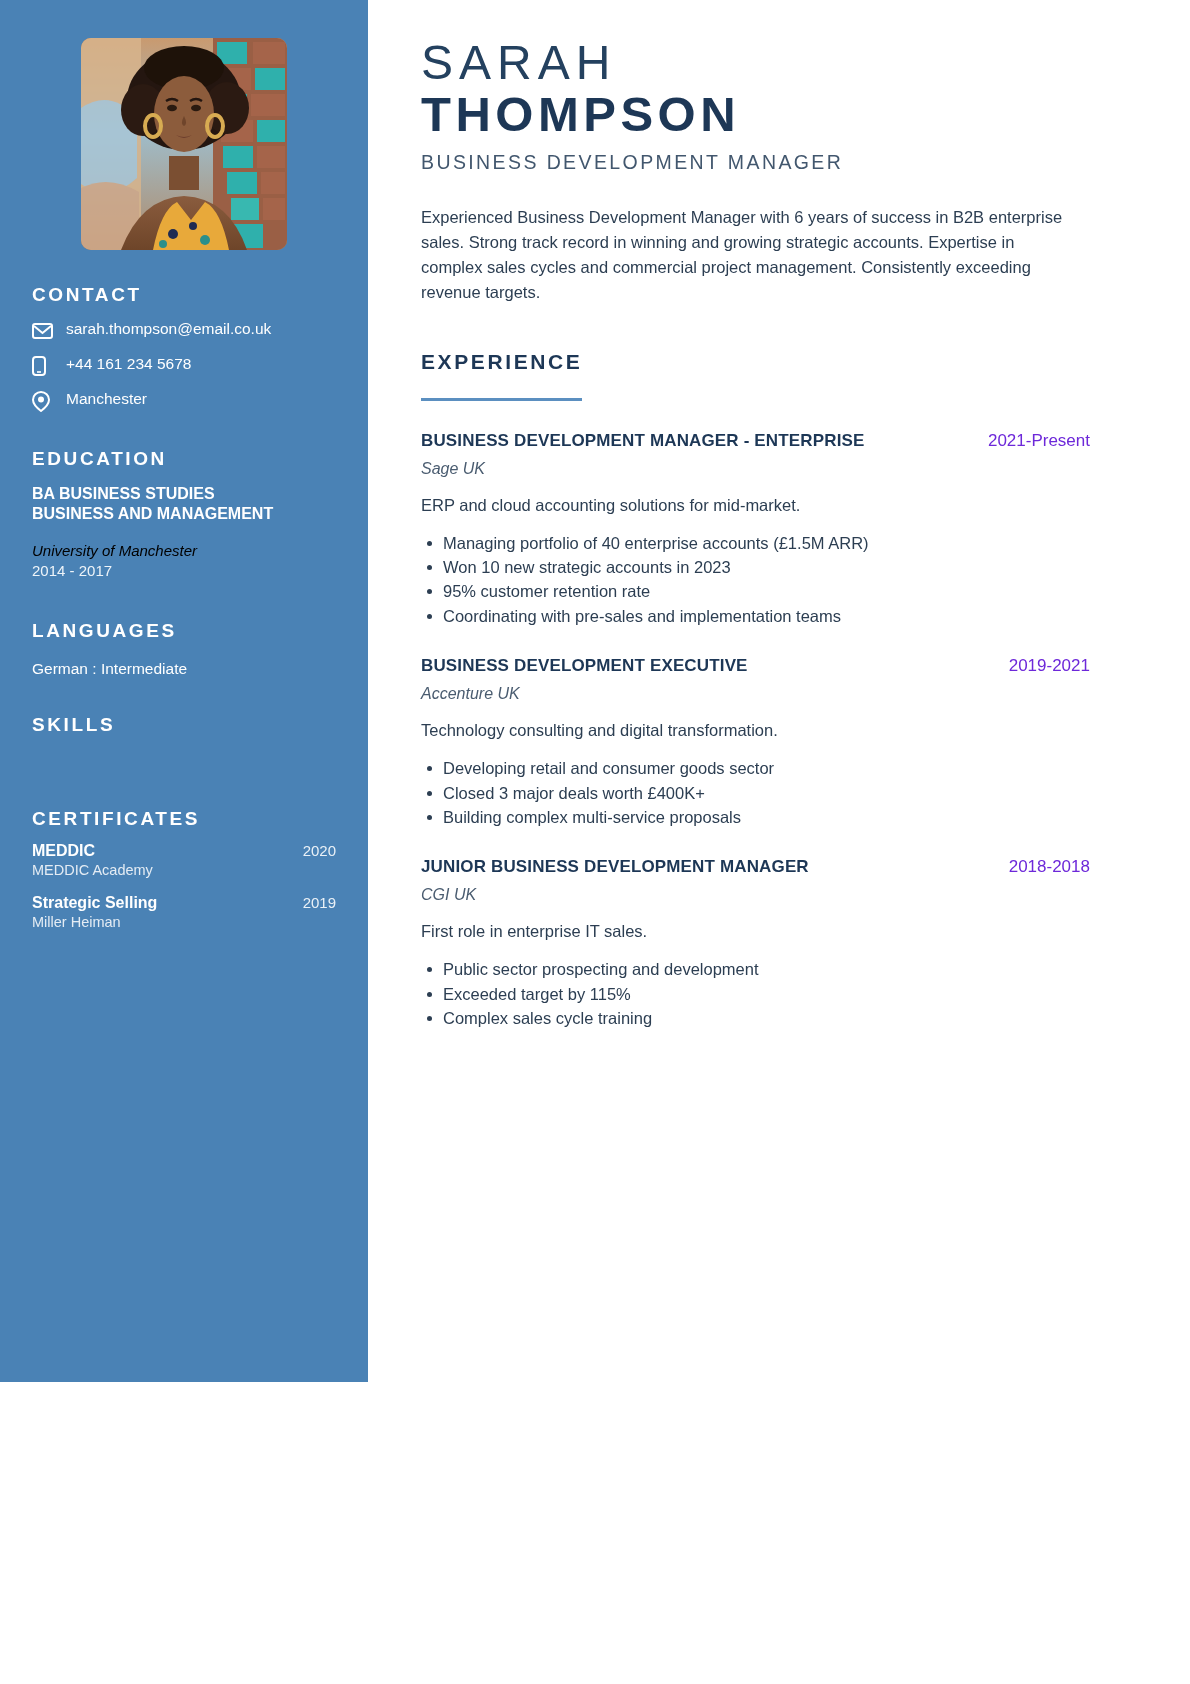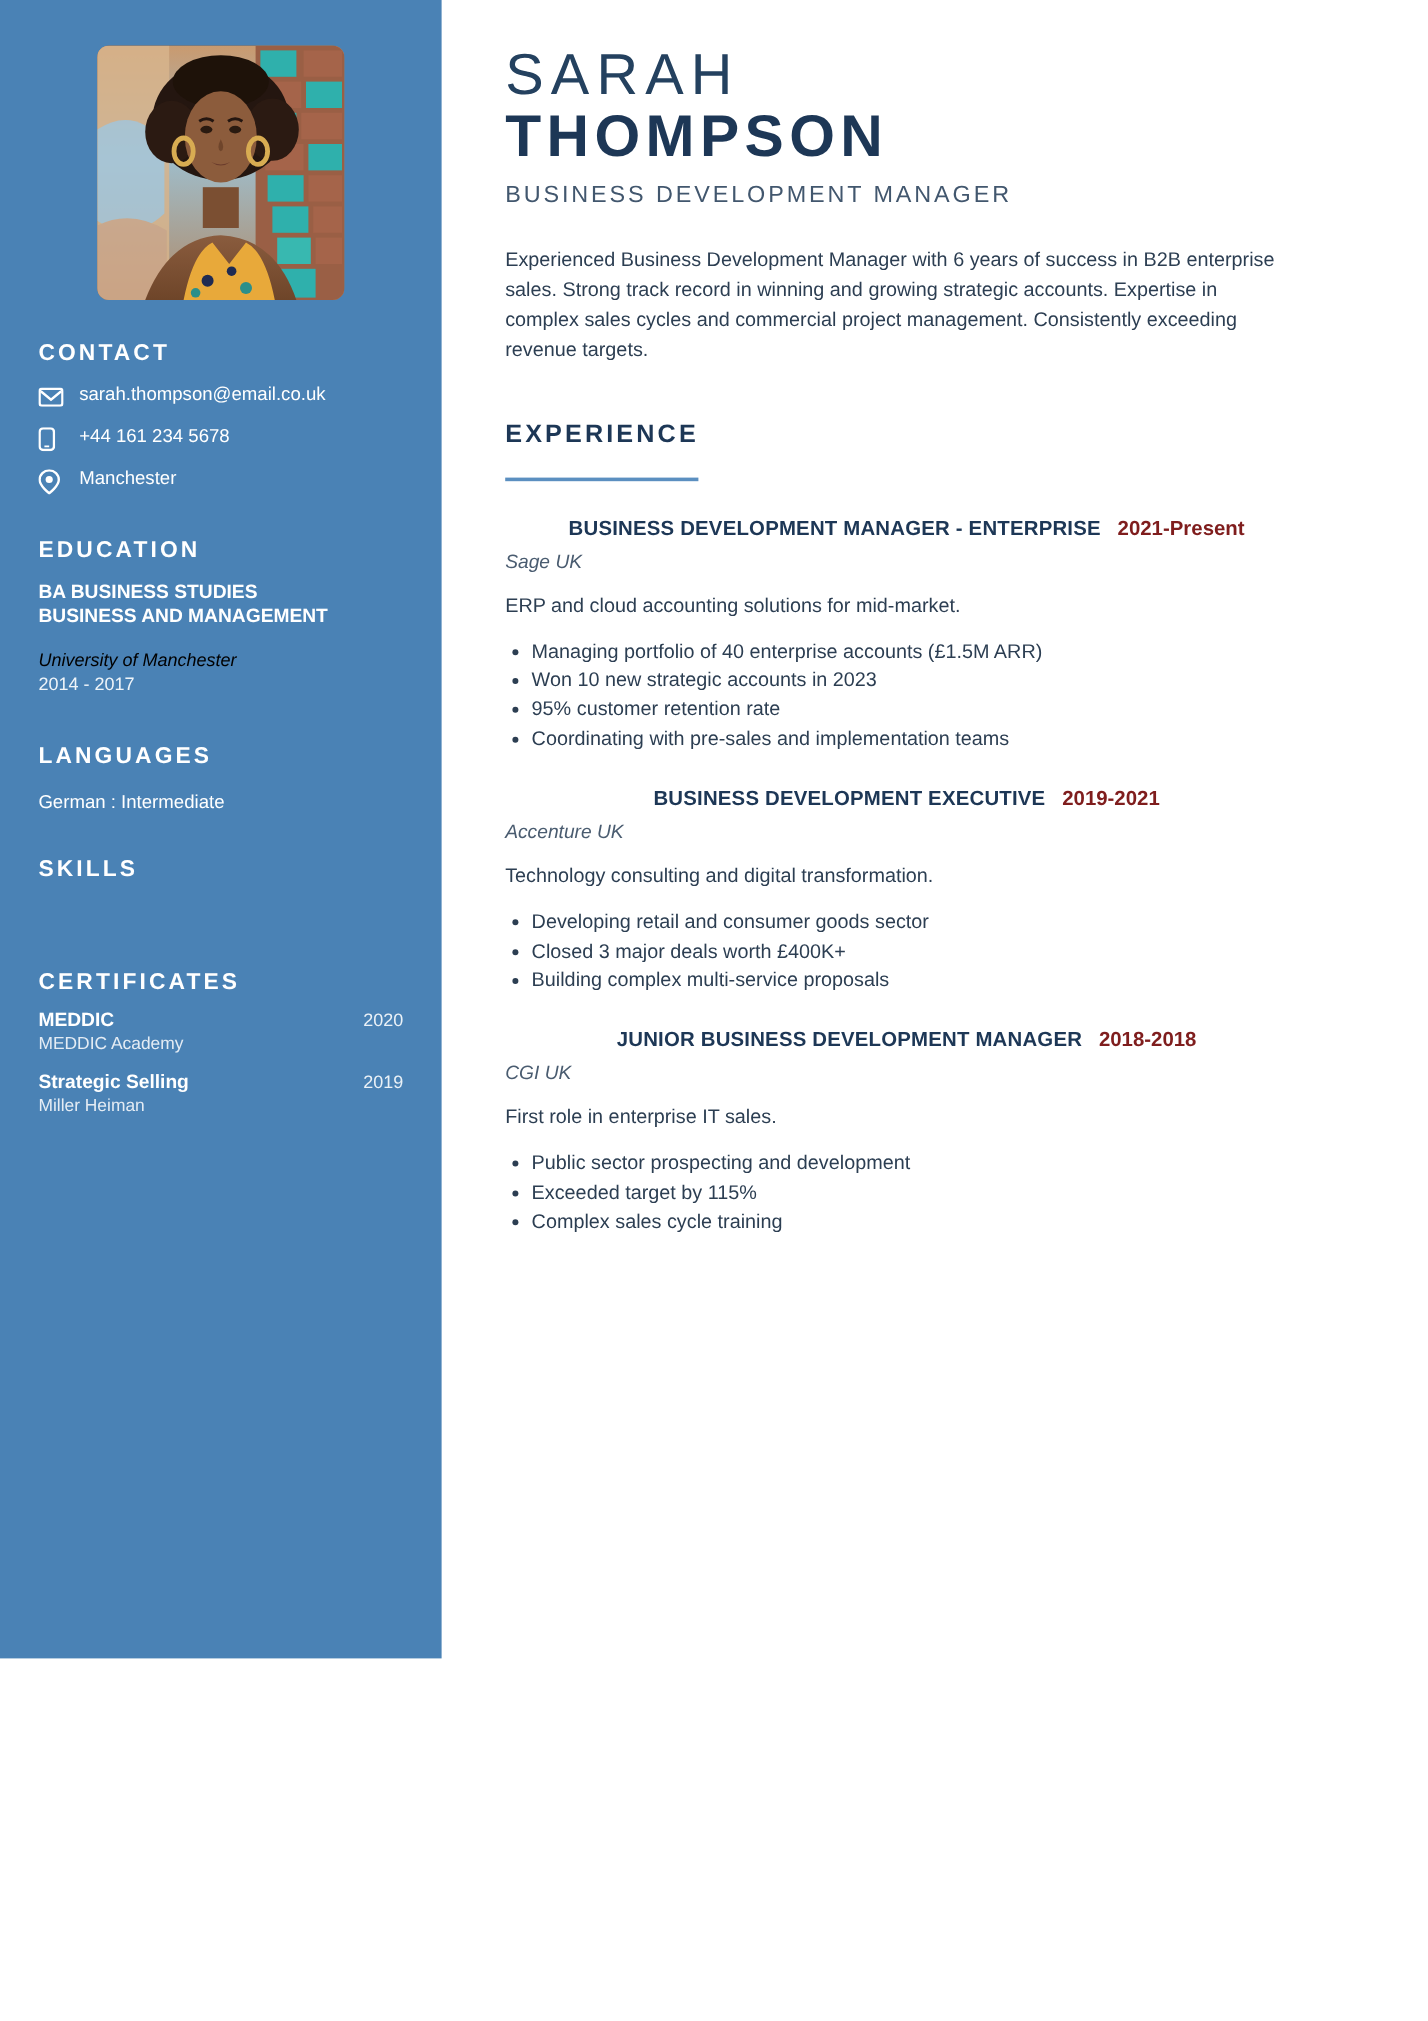--- a/index.html
+++ b/index.html
@@ -173,34 +173,34 @@
     display: inline-block;
     padding-bottom: 24px;
     border-bottom: 3px solid #5b8fc0;
   }
 
   .job { margin-top: 28px; }
   .job:first-of-type { margin-top: 30px; }
 
   .job-header {
     display: flex;
-    justify-content: center;
+    justify-content: space-between;
     align-items: baseline;
     gap: 14px;
   }
   .job-role {
     color: #1d3756;
     font-size: 17px;
     font-weight: bold;
     letter-spacing: 0.15px;
   }
   .job-dates {
-    color: #7f1d1d;
+    color: #6d28d9;
     font-size: 17px;
-    font-weight: bold;
+    font-weight: normal;
     white-space: nowrap;
   }
   .job-company {
     color: #4a5c70;
     font-size: 16px;
     font-style: italic;
     margin-top: 9px;
   }
   .job-desc {
     color: #2c3e52;

